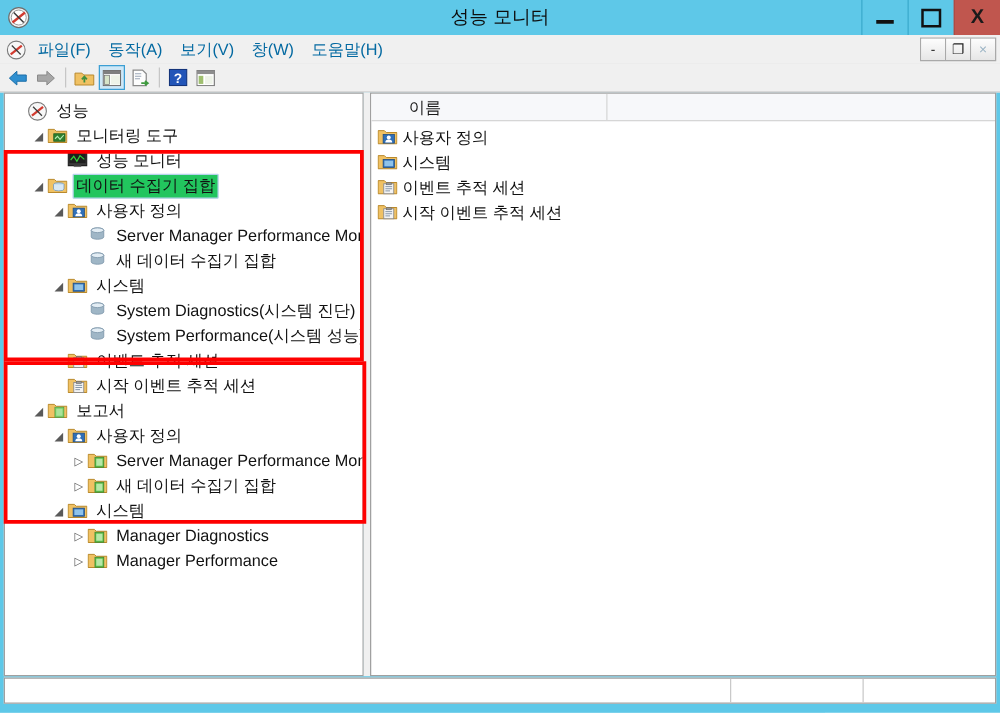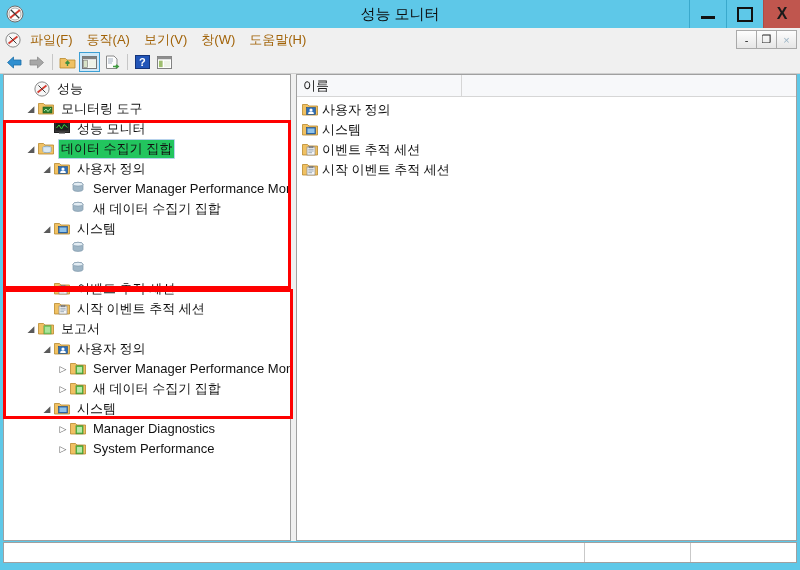--- a/index.html
+++ b/index.html
@@ -72,21 +72,21 @@
     border-bottom: 1px solid #dcdcdc;
     display: flex; align-items: center;
   }
   .menu-sysicon {
     width: 20px; height: 20px; margin-left: 3px;
     display: flex; align-items: center; justify-content: center;
   }
   .menu-item {
     padding: 2px 7px;
     font-size: 13px;
-    color: #a16207;
+    color: #0369a1;
     white-space: nowrap;
   }
   .mdi-buttons {
     position: absolute; right: 3px; top: 2px;
     display: flex;
     border: 1px solid #a9a9a9;
     background: #f0f0f0;
   }
   .mdi-btn {
     width: 19px; height: 17px;
@@ -183,21 +183,21 @@
     background: #f7f8fa;
     border-bottom: 1px solid #d6d6d6;
     font-size: 13px; color: #1a1a1a;
   }
   .col-h {
     display: flex; align-items: center;
     padding-left: 6px;
     border-right: 1px solid #d6d6d6;
     box-sizing: border-box;
   }
-  .col-h.name { width: 165px; }
+  .col-h.name { width: 165px; margin-left: 24px; }
   .col-h.rest { flex: 1; border-right: none; }
   .list-rows { padding-top: 3px; }
   .list-row {
     display: flex; align-items: center;
     height: 20px; font-size: 13px; color: #111;
     padding-left: 5px;
   }
   .list-row .ticon { margin-right: 2px; }
 
   
@@ -320,21 +320,21 @@
         <rect x="2" y="5" width="4" height="7" fill="#9fbf6f"></rect>
         <rect x="7.5" y="5" width="6.5" height="7" fill="#eef3e8"></rect>
       </svg>
     </div>
   </div>
 
   <div class="content">
 
     <div class="tree-pane">
       <div class="tree" id="tree-root">
-          <div class="tree-row" style="padding-left: 16px; text-align: right;">
+          <div class="tree-row" style="padding-left: 4px; text-align: right;">
             <span class="twisty empty">&nbsp;</span>
             <span class="ticon">
               <svg class="ico-svg" width="16" height="16" viewBox="0 0 18 18">
                 <circle cx="9" cy="9" r="8" fill="#f7f7f7" stroke="#7a7a7a" stroke-width="1"></circle>
                 <path d="M4 13 L14 5" stroke="#d23b30" stroke-width="2"></path>
                 <path d="M5 5 L13 13" stroke="#3a3a3a" stroke-width="1.1"></path>
               </svg>
             </span>
             <span class="lbl">성능</span>
           </div>
@@ -419,30 +419,32 @@
           </div>
           <div class="tree-row" style="padding-left: 52px;">
             <span class="twisty empty">&nbsp;</span>
             <span class="ticon">
               <svg class="ico-svg" width="16" height="13" viewBox="0 0 16 13">
                 <ellipse cx="8" cy="3.2" rx="5" ry="1.9" fill="#cfdde8" stroke="#7f98ab" stroke-width="0.7"></ellipse>
                 <path d="M3 3.2 L3 8.5 A5 1.9 0 0 0 13 8.5 L13 3.2" fill="#9fb6c6" stroke="#7f98ab" stroke-width="0.7"></path>
                 <ellipse cx="8" cy="3.2" rx="5" ry="1.9" fill="#e3edf4" stroke="#7f98ab" stroke-width="0.7"></ellipse>
               </svg>
             </span>
+            <span class="lbl">System Diagnostics(시스템 진단)</span>
           </div>
           <div class="tree-row" style="padding-left: 52px;">
             <span class="twisty empty">&nbsp;</span>
             <span class="ticon">
               <svg class="ico-svg" width="16" height="13" viewBox="0 0 16 13">
                 <ellipse cx="8" cy="3.2" rx="5" ry="1.9" fill="#cfdde8" stroke="#7f98ab" stroke-width="0.7"></ellipse>
                 <path d="M3 3.2 L3 8.5 A5 1.9 0 0 0 13 8.5 L13 3.2" fill="#9fb6c6" stroke="#7f98ab" stroke-width="0.7"></path>
                 <ellipse cx="8" cy="3.2" rx="5" ry="1.9" fill="#e3edf4" stroke="#7f98ab" stroke-width="0.7"></ellipse>
               </svg>
             </span>
+            <span class="lbl">System Performance(시스템 성능)</span>
           </div>
           <div class="tree-row" style="padding-left: 36px;">
             <span class="twisty empty">&nbsp;</span>
             <span class="ticon">
               <svg class="ico-svg" width="16" height="14" viewBox="0 0 16 14">
                 <path d="M0.5 2.5 L5.5 2.5 L7 4 L15.5 4 L15.5 13 L0.5 13 Z" fill="#f0c163" stroke="#b9892c" stroke-width="0.8"></path>
                 <rect x="5" y="5" width="8" height="8" fill="#f4f4f4" stroke="#8a8a8a" stroke-width="0.7"></rect>
                 <rect x="7" y="4.2" width="4" height="1.6" fill="#9a9a9a" stroke="#6a6a6a" stroke-width="0.5"></rect>
                 <path d="M6.3 7.3 L11.7 7.3 M6.3 9 L11.7 9 M6.3 10.7 L10 10.7" stroke="#8899aa" stroke-width="0.8"></path>
               </svg>
@@ -531,21 +533,21 @@
           </div>
           <div class="tree-row" style="padding-left: 52px;">
             <span class="twisty">▷</span>
             <span class="ticon">
               <svg class="ico-svg" width="16" height="14" viewBox="0 0 16 14">
                 <path d="M0.5 2.5 L5.5 2.5 L7 4 L15.5 4 L15.5 13 L0.5 13 Z" fill="#f0c163" stroke="#b9892c" stroke-width="0.8"></path>
                 <rect x="6" y="4.8" width="7" height="8" fill="#5cc04a" stroke="#3d8a33" stroke-width="0.7"></rect>
                 <rect x="7" y="6" width="5" height="5.6" fill="#b6e8a8"></rect>
               </svg>
             </span>
-            <span class="lbl">System Performance</span>
+            <span class="lbl">Manager Performance</span>
           </div>
         </div>
     </div>
 
     <div class="splitter"></div>
 
     <div class="list-pane">
       <div class="col-header">
         <div class="col-h name">이름</div>
         <div class="col-h rest"></div>

